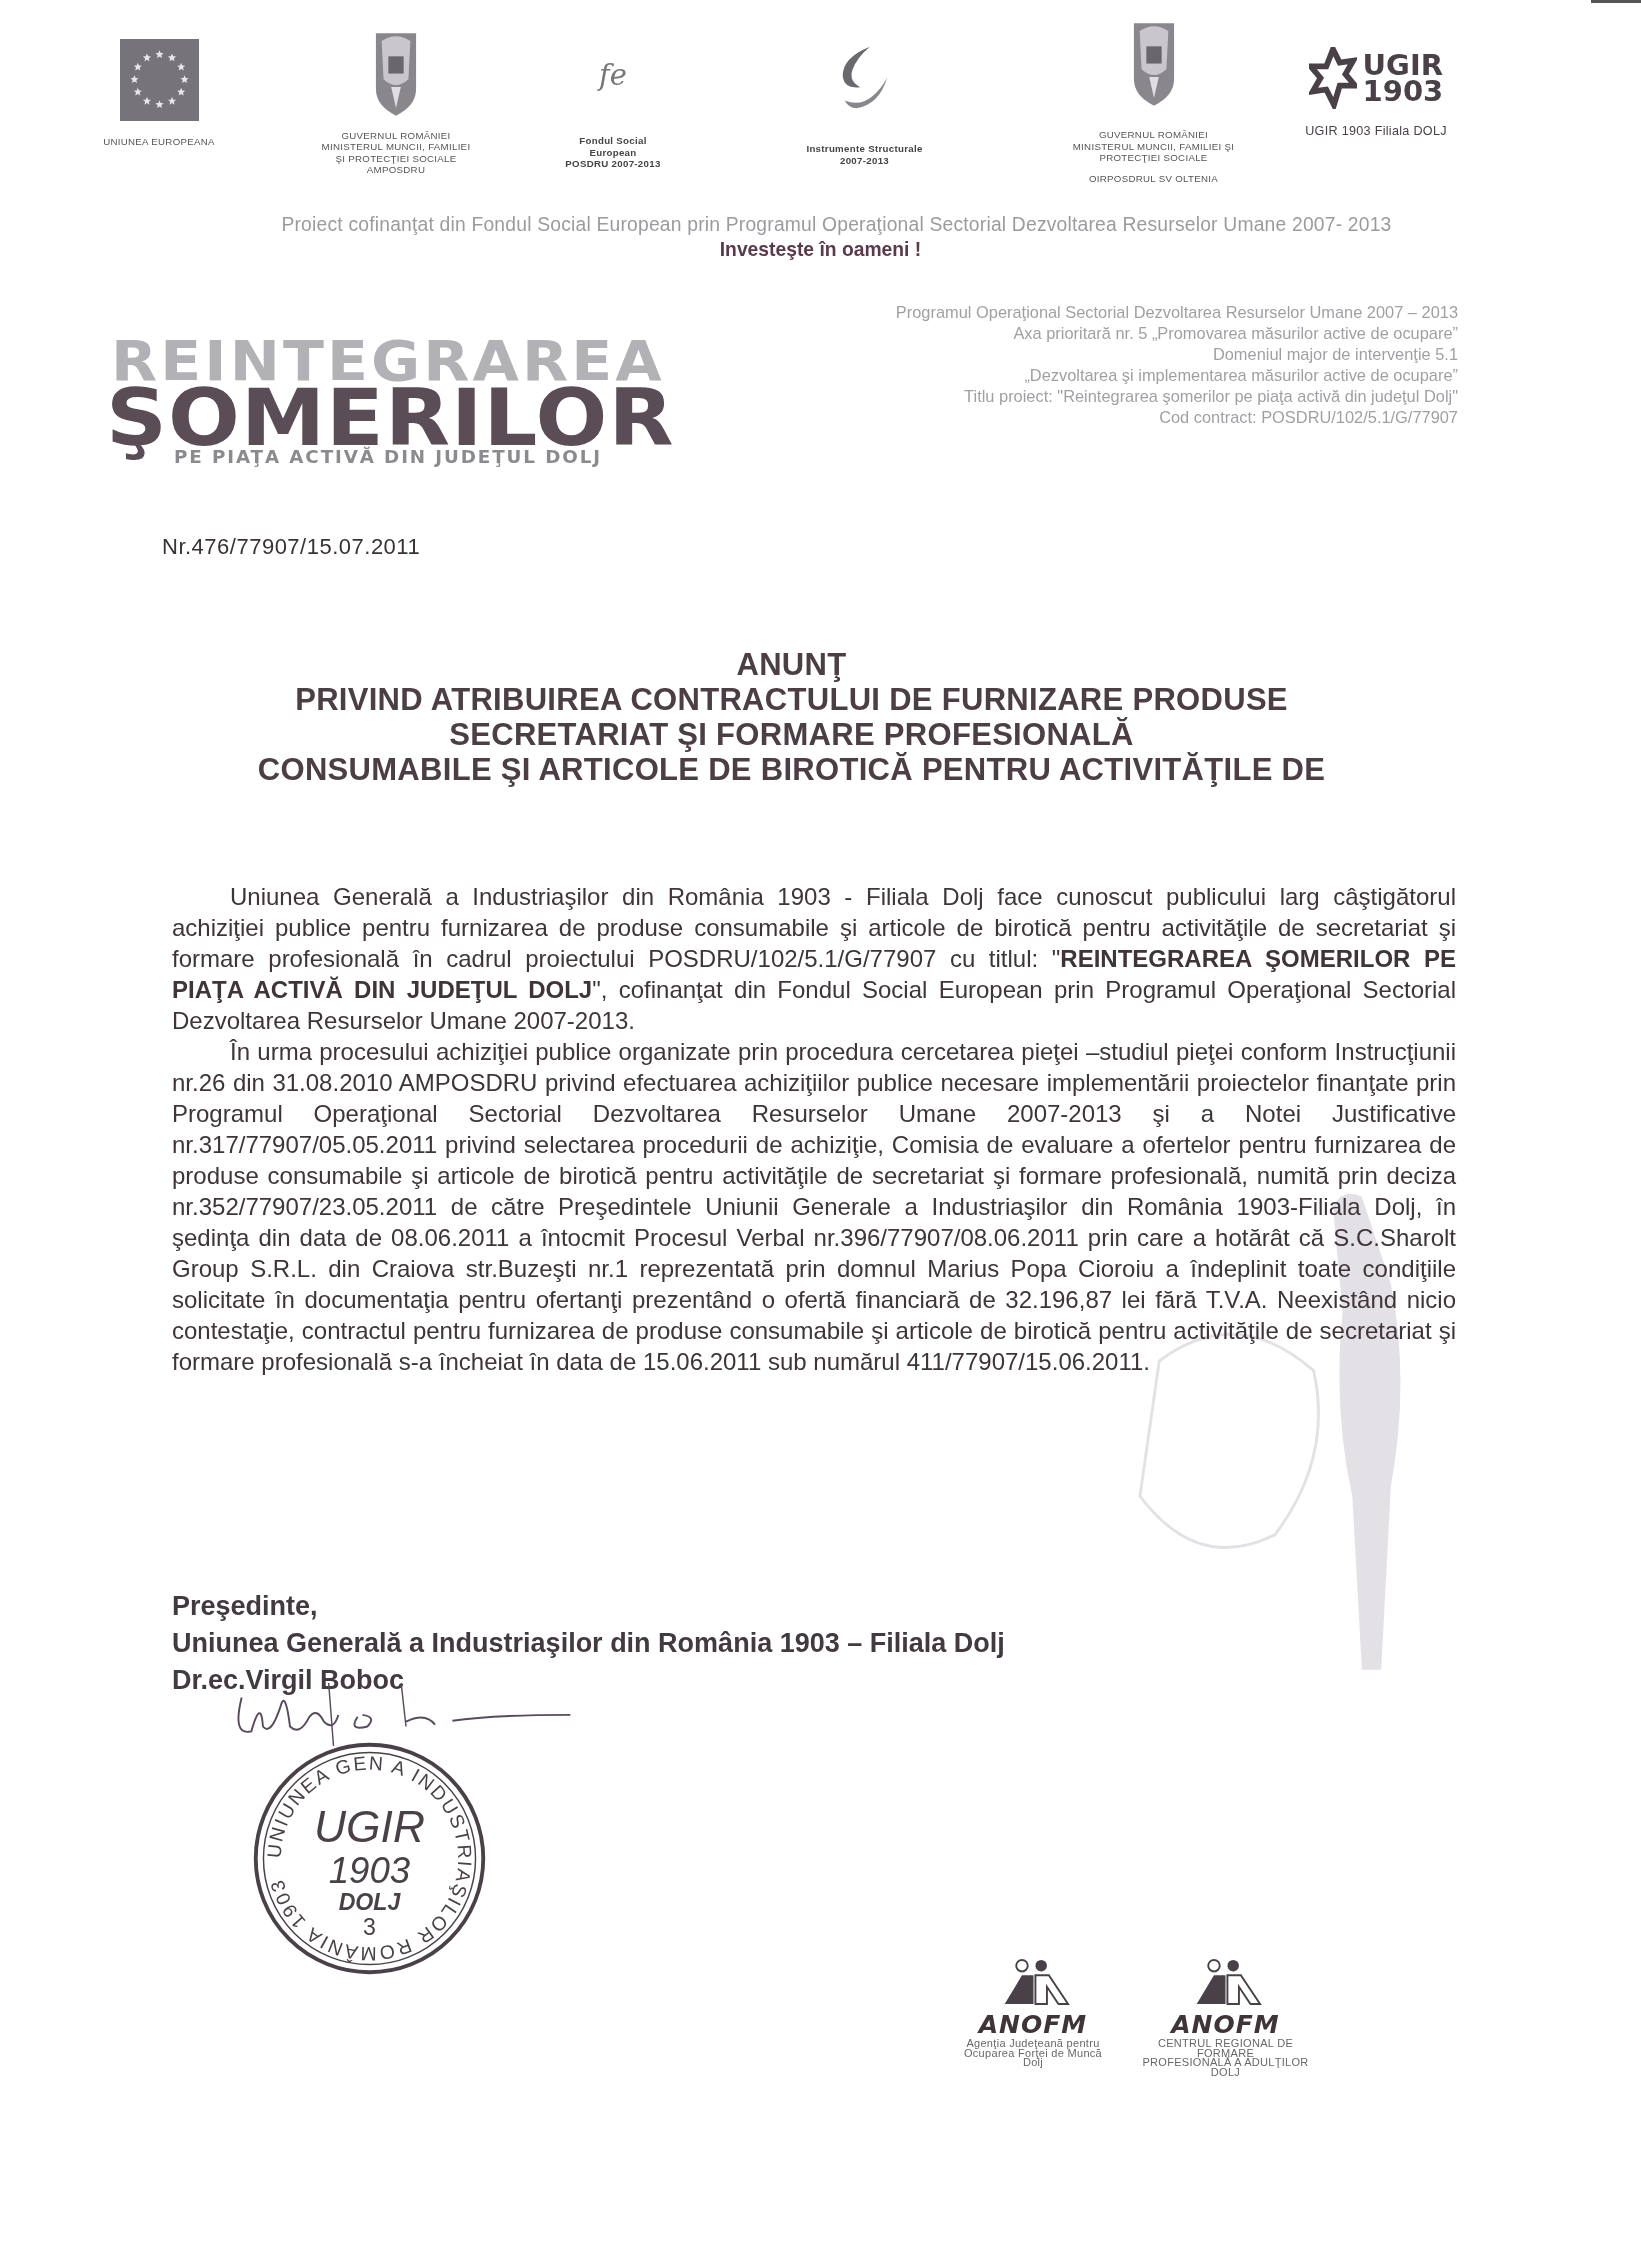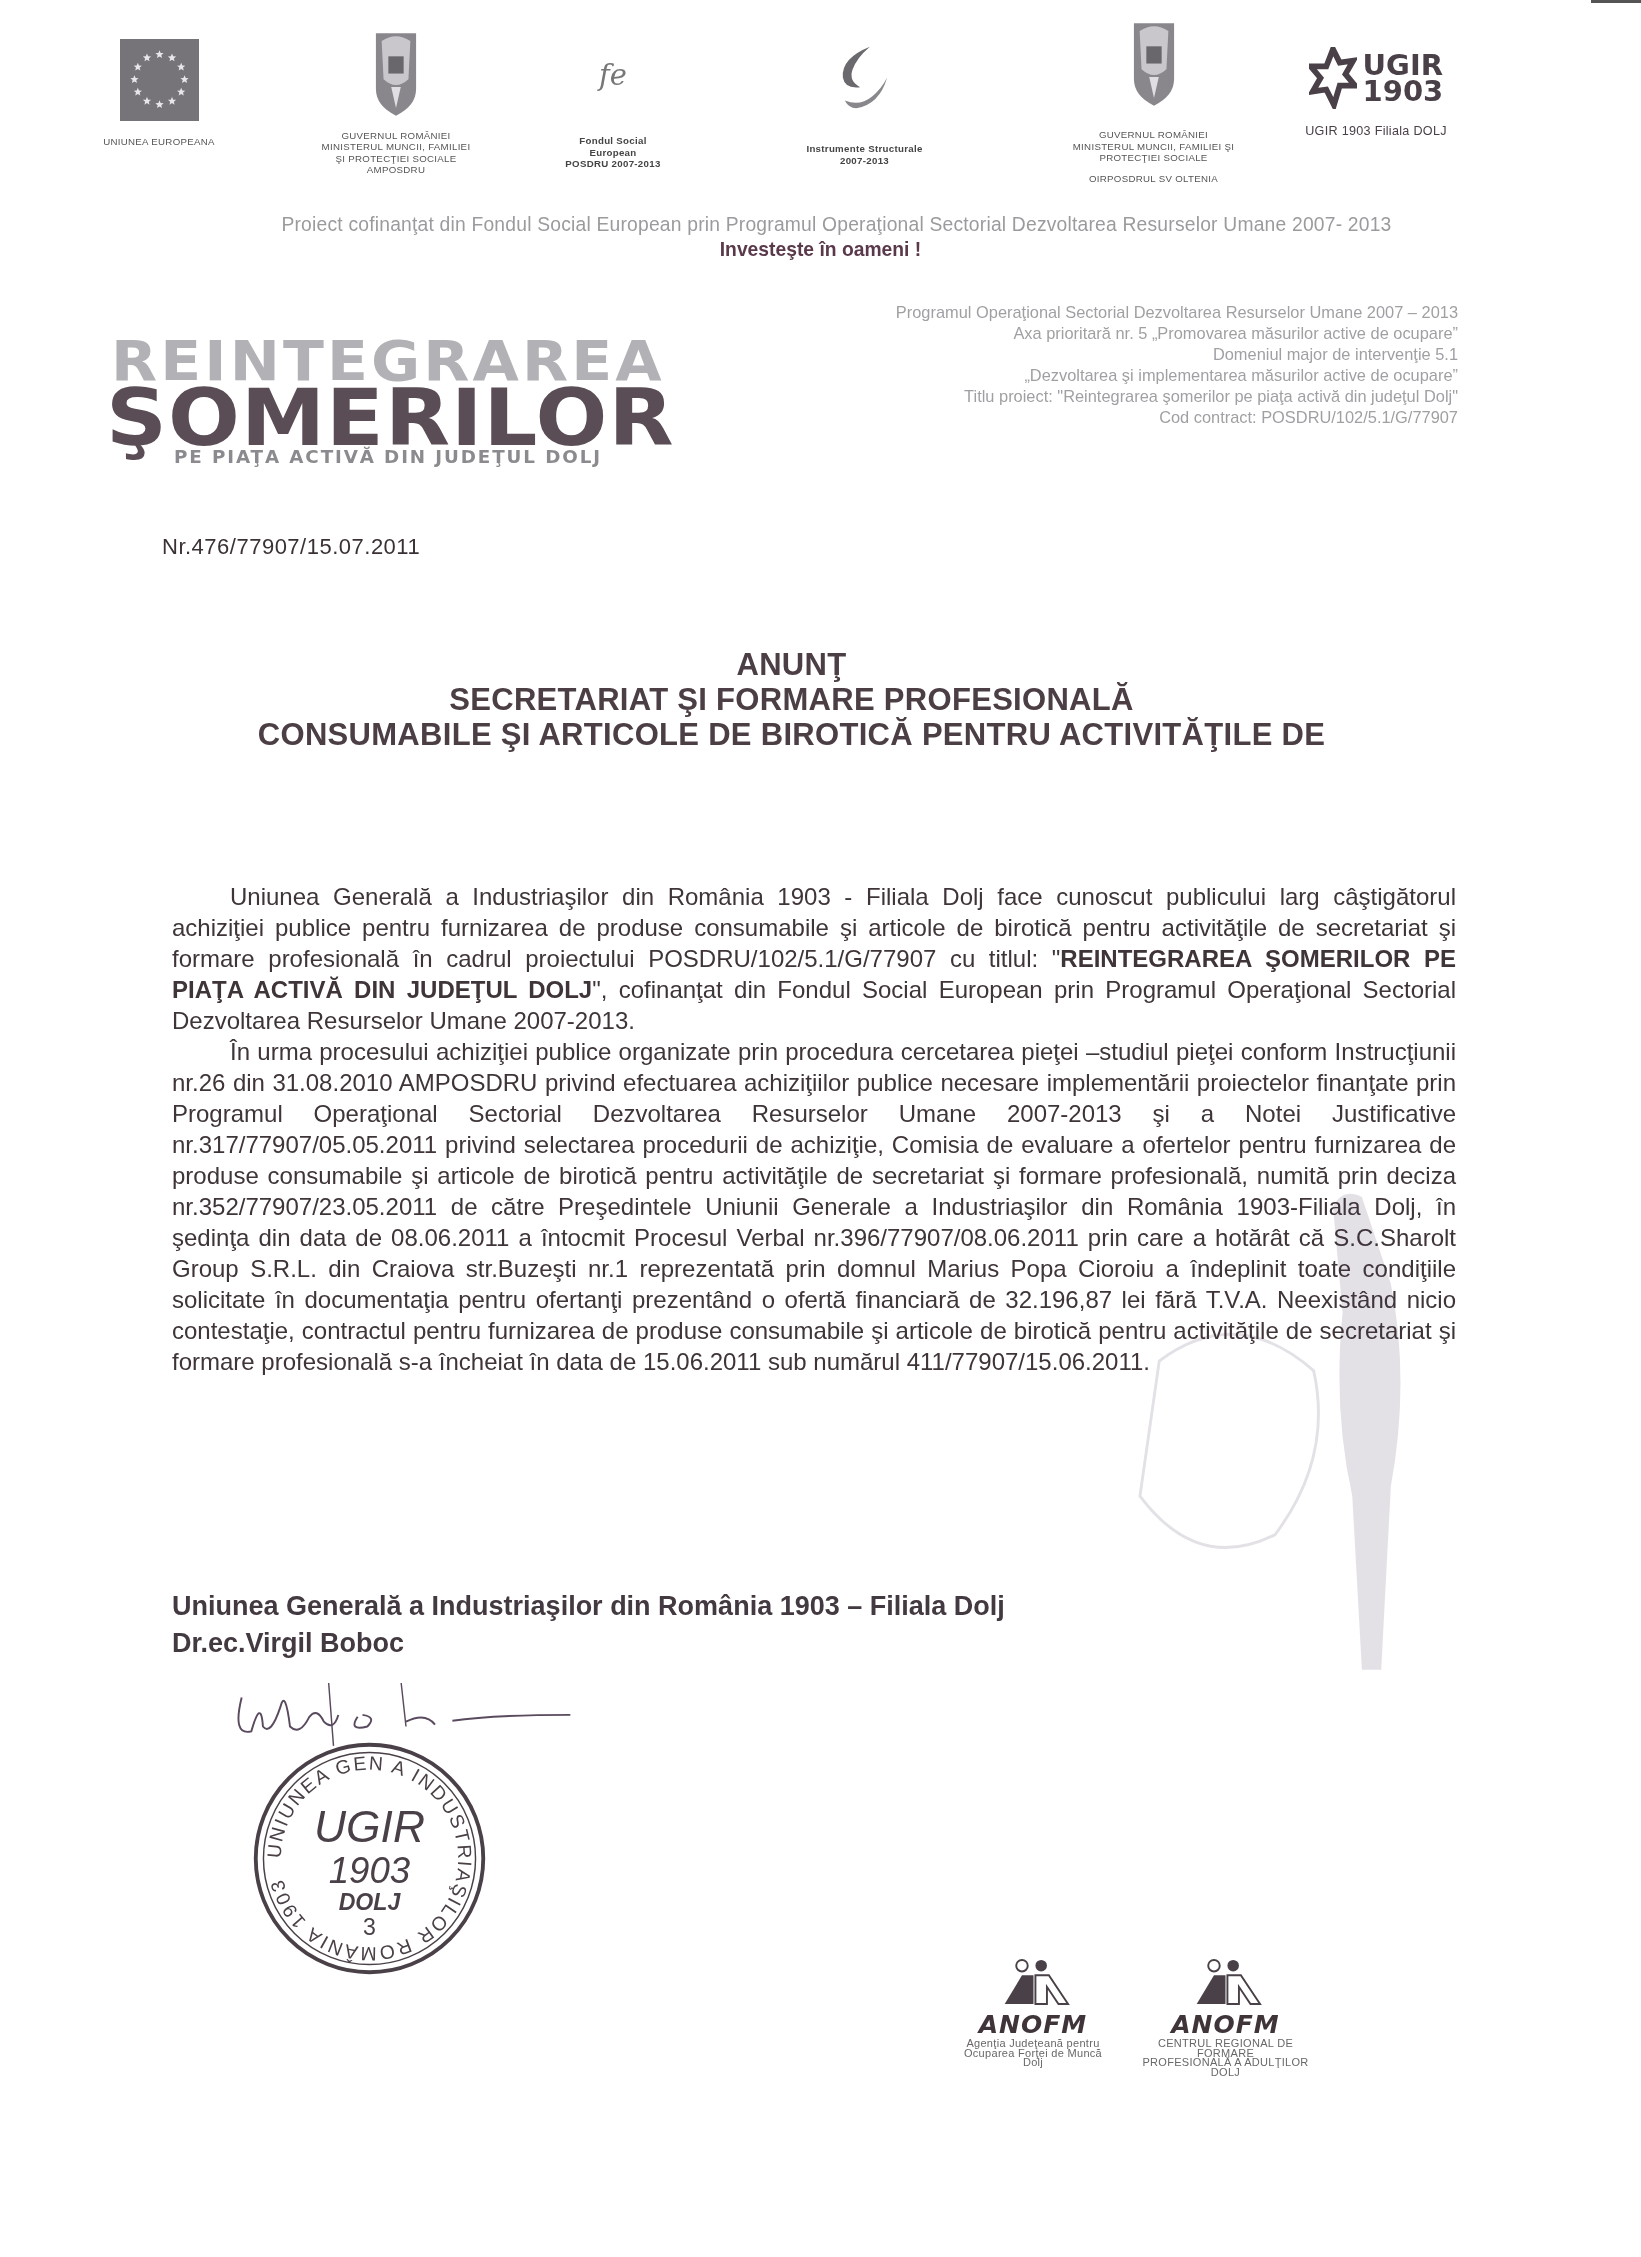--- a/index.html
+++ b/index.html
@@ -154,35 +154,37 @@
   <div>Domeniul major de intervenţie 5.1</div>
   <div>„Dezvoltarea şi implementarea măsurilor active de ocupare”</div>
   <div>Titlu proiect: "Reintegrarea şomerilor pe piaţa activă din judeţul Dolj"</div>
   <div>Cod contract: POSDRU/102/5.1/G/77907</div>
 </div>
 
 <div class="abs docnr">Nr.476/77907/15.07.2011</div>
 
 <div class="abs title">
   <div>ANUNŢ</div>
+  <div>PRIVIND ATRIBUIREA CONTRACTULUI DE FURNIZARE PRODUSE</div>
   <div>SECRETARIAT ŞI FORMARE PROFESIONALĂ</div>
   <div>CONSUMABILE ŞI ARTICOLE DE BIROTICĂ PENTRU ACTIVITĂŢILE DE</div>
 </div>
 
 <svg class="abs watermark" width="406" height="579" viewBox="0 0 420 600">
   <path d="M240 40 Q250 20 270 30 L300 120 Q320 220 300 330 L290 520 L270 520 L260 340 Q240 250 250 150 Z" fill="#6a5a7a"></path>
   <path d="M60 200 Q140 140 220 210 Q240 300 180 380 Q100 420 40 340 Z" fill="none" stroke="#6a5a7a" stroke-width="3"></path>
 </svg>
 
 <div class="abs body">
   <p><span>Uniunea Generală a Industriaşilor din România 1903 - Filiala Dolj face cunoscut publicului larg câştigătorul achiziţiei publice pentru furnizarea de produse consumabile şi articole de birotică pentru activităţile de secretariat şi formare profesională în cadrul proiectului POSDRU/102/5.1/G/77907 cu titlul: "</span><b>REINTEGRAREA ŞOMERILOR PE PIAŢA ACTIVĂ DIN JUDEŢUL DOLJ</b><span>", cofinanţat din Fondul Social European prin Programul Operaţional Sectorial Dezvoltarea Resurselor Umane 2007-2013.</span></p>
   <p>În urma procesului achiziţiei publice organizate prin procedura cercetarea pieţei –studiul pieţei conform Instrucţiunii nr.26 din 31.08.2010 AMPOSDRU privind efectuarea achiziţiilor publice necesare implementării proiectelor finanţate prin Programul Operaţional Sectorial Dezvoltarea Resurselor Umane 2007-2013 şi a Notei Justificative nr.317/77907/05.05.2011 privind selectarea procedurii de achiziţie, Comisia de evaluare a ofertelor pentru furnizarea de produse consumabile şi articole de birotică pentru activităţile de secretariat şi formare profesională, numită prin deciza nr.352/77907/23.05.2011 de către Preşedintele Uniunii Generale a Industriaşilor din România 1903-Filiala Dolj, în şedinţa din data de 08.06.2011 a întocmit Procesul Verbal nr.396/77907/08.06.2011 prin care a hotărât că S.C.Sharolt Group S.R.L. din Craiova str.Buzeşti nr.1 reprezentată prin domnul Marius Popa Cioroiu a îndeplinit toate condiţiile solicitate în documentaţia pentru ofertanţi prezentând o ofertă financiară de 32.196,87 lei fără T.V.A. Neexistând nicio contestaţie, contractul pentru furnizarea de produse consumabile şi articole de birotică pentru activităţile de secretariat şi formare profesională s-a încheiat în data de 15.06.2011 sub numărul 411/77907/15.06.2011.</p>
 </div>
 
 <div class="abs sig">
+  <div>Preşedinte,</div>
   <div>Uniunea Generală a Industriaşilor din România 1903 – Filiala Dolj</div>
   <div>Dr.ec.Virgil Boboc</div>
 </div>
 
 <svg class="abs" style="left:203px; top:1678px;" width="377" height="68" viewBox="0 0 390 70">
   <path d="M40 20 Q30 60 50 55 Q60 20 62 50 Q70 60 80 30 Q85 10 90 50 Q100 60 110 40 Q118 30 125 45 Q135 55 140 38 M160 40 Q150 55 170 50 Q180 40 165 38 M210 45 Q230 35 240 48 M258 44 Q300 38 380 38" fill="none" stroke="#5a4a5e" stroke-width="2"></path>
   <path d="M130 5 L135 70 M205 5 L210 50" fill="none" stroke="#5a4a5e" stroke-width="1.5"></path>
 </svg>
 
 <svg class="abs stamp" width="241" height="241" viewBox="0 0 250 250">

